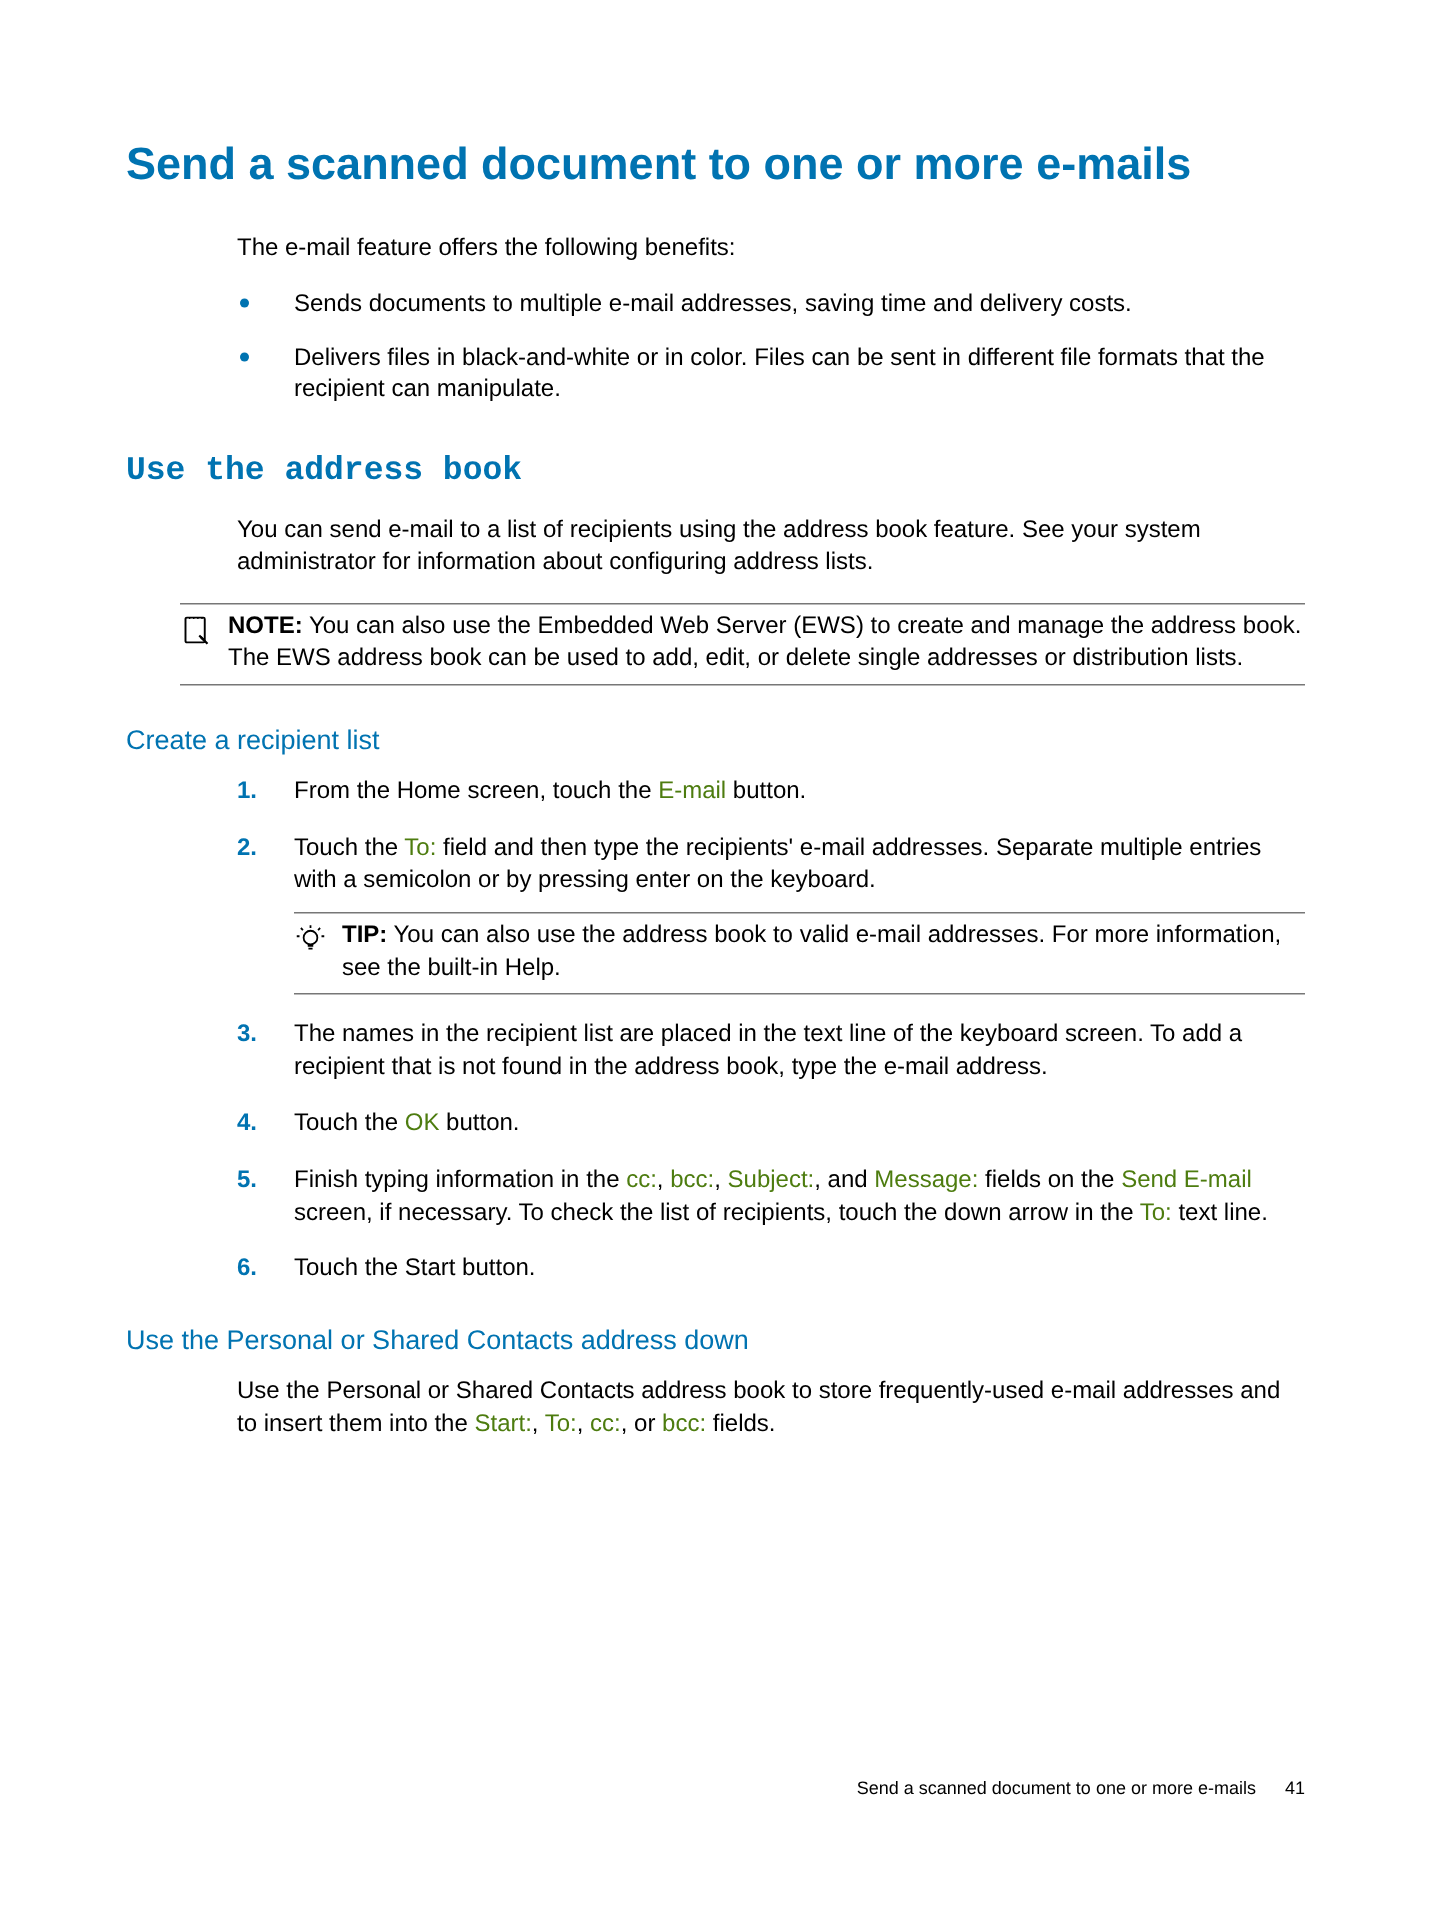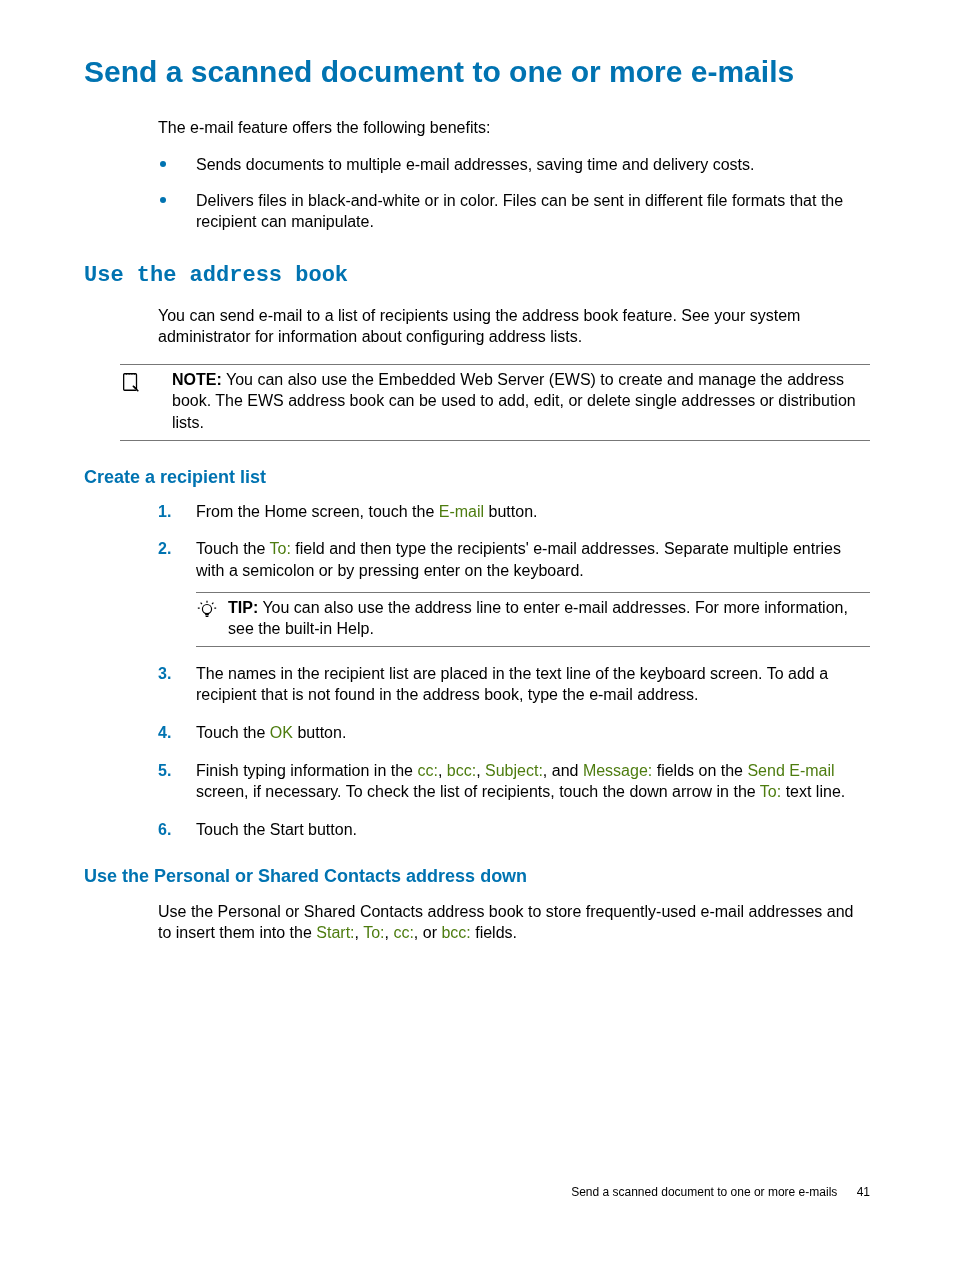--- a/index.html
+++ b/index.html
@@ -12,39 +12,39 @@
     font-family: Arial, Helvetica, sans-serif;
     color: #000;
     font-size: 16px;
     line-height: 1.35;
   }
   .page {
     position: relative;
     width: 954px;
     height: 1270px;
     box-sizing: border-box;
-    padding: 52px 84px 0 84px;
+    padding: 90px 84px 0 84px;
   }
   h1.title {
     color: #0073b1;
     font-size: 30px;
     font-weight: bold;
     margin: 0 0 24px 0;
   }
   h2.section {
     color: #0073b1;
     font-size: 22px;
     font-weight: bold;
     margin: 28px 0 14px 0;
     font-family: Liberation Mono, monospace;
   }
   h3.subsection {
     color: #0073b1;
     font-size: 18px;
-    font-weight: bold;
+    font-weight: normal;
     margin: 24px 0 12px 0;
   }
   .body-indent {
     margin-left: 74px;
   }
   p { margin: 0 0 16px 0; }
   ul.bullets {
     list-style: none;
     margin: 0 0 16px 0;
     padding: 0;
@@ -123,21 +123,21 @@
       <li>Delivers files in black-and-white or in color. Files can be sent in different file formats that the recipient can manipulate.</li>
     </ul>
   </div>
 
   <h2 class="section">Use the address book</h2>
 
   <div class="body-indent">
     <p>You can send e-mail to a list of recipients using the address book feature. See your system administrator for information about configuring address lists.</p>
   </div>
 
-  <div class="callout" style="margin-left:36px;gap:20px;">
+  <div class="callout" style="margin-left:36px;">
     <span class="callout-icon">
       <svg width="22" height="22" viewBox="0 0 24 24" fill="none" stroke="#000" stroke-width="1.4">
         <rect x="4" y="3" width="14" height="18" rx="1"></rect>
         <path d="M7 4v-1M10 4v-1M13 4v-1M16 4v-1" stroke-width="1"></path>
         <path d="M15 17l5 5" stroke-width="1.6"></path>
         <path d="M14 16l3 3" stroke-width="1.6"></path>
       </svg>
     </span>
     <div class="callout-body">
       <span class="callout-label">NOTE:</span>
@@ -158,21 +158,21 @@
         <div class="callout" style="margin-top:10px;">
           <span class="callout-icon">
             <svg width="22" height="22" viewBox="0 0 24 24" fill="none" stroke="#000" stroke-width="1.3">
               <circle cx="12" cy="11" r="5"></circle>
               <path d="M10 17h4M10.5 19h3"></path>
               <path d="M12 2v2M4 10H2M22 10h-2M5 4l1.5 1.5M19 4l-1.5 1.5"></path>
             </svg>
           </span>
           <div class="callout-body">
             <span class="callout-label">TIP:</span>
-            <span>You can also use the address line to enter e-mail addresses. For more information, see the built-in Help.</span>
+            <span>You can also use the address book to valid e-mail addresses. For more information, see the built-in Help.</span>
           </div>
         </div>
       </li>
       <li>The names in the recipient list are placed in the text line of the keyboard screen. To add a recipient that is not found in the address book, type the e-mail address.</li>
       <li>
         <span>Touch the </span><span class="ui">OK</span><span> button.</span>
       </li>
       <li>
         <span>Finish typing information in the </span><span class="ui">cc:</span><span>, </span><span class="ui">bcc:</span><span>, </span><span class="ui">Subject:</span><span>, and </span><span class="ui">Message:</span><span> fields on the </span><span class="ui">Send E-mail</span><span> screen, if necessary. To check the list of recipients, touch the down arrow in the </span><span class="ui">To:</span><span> text line.</span>
       </li>

